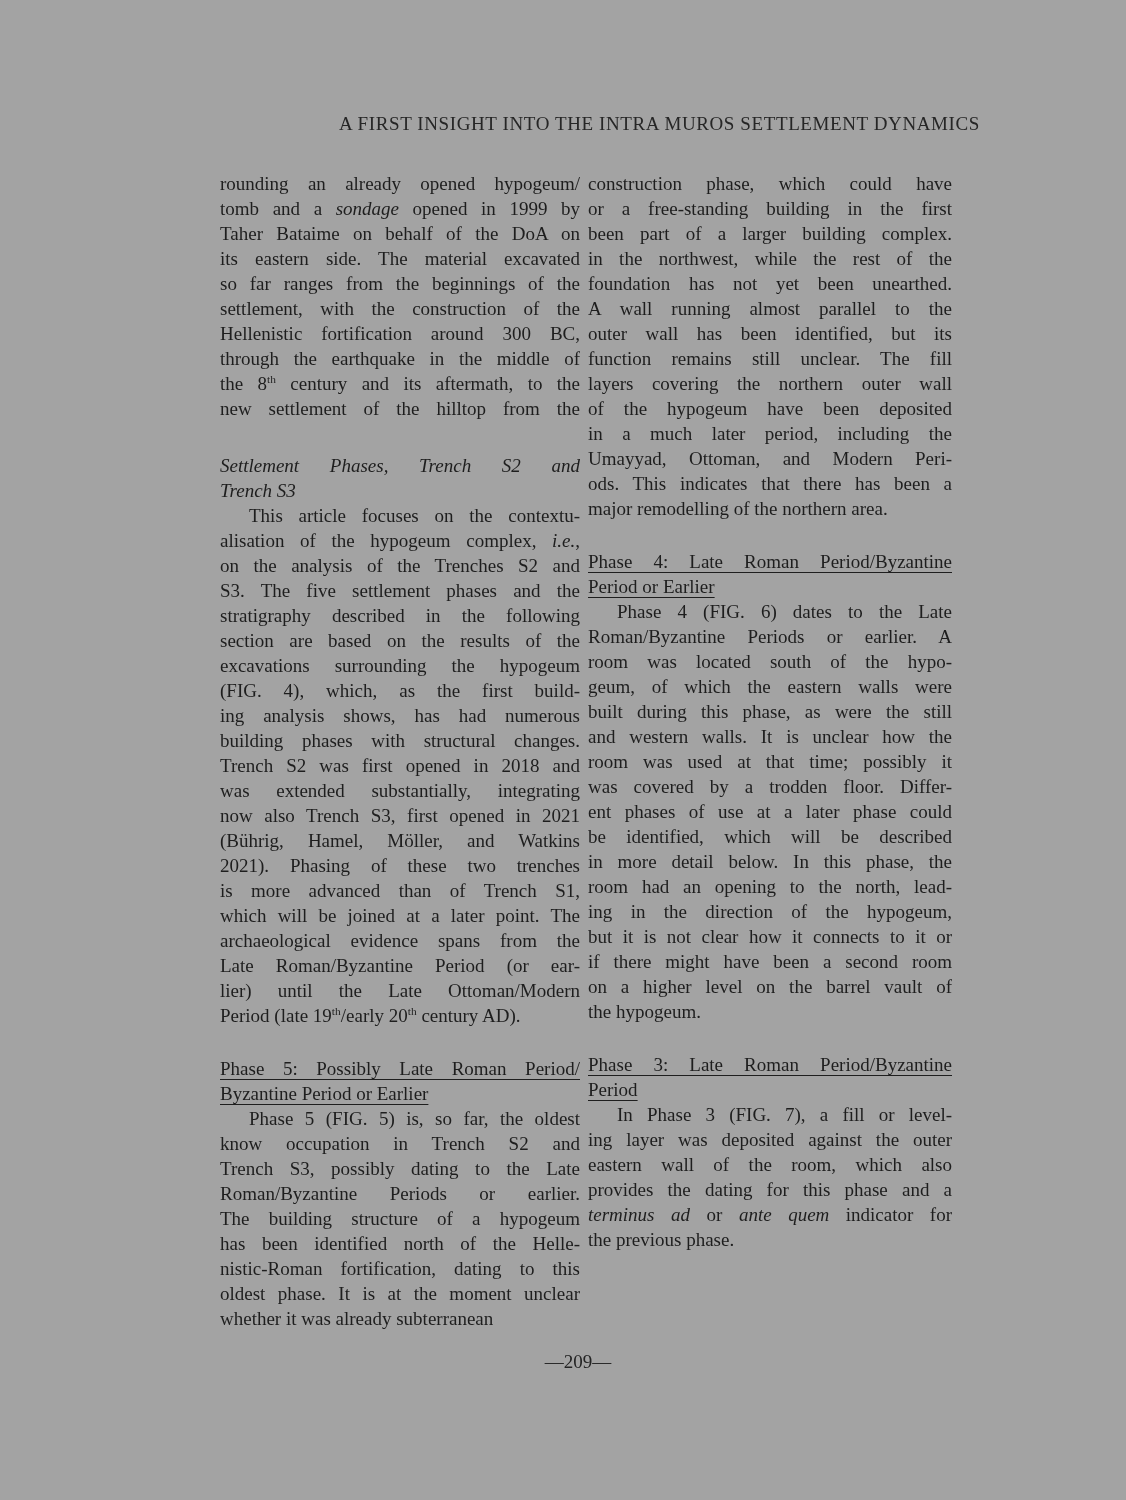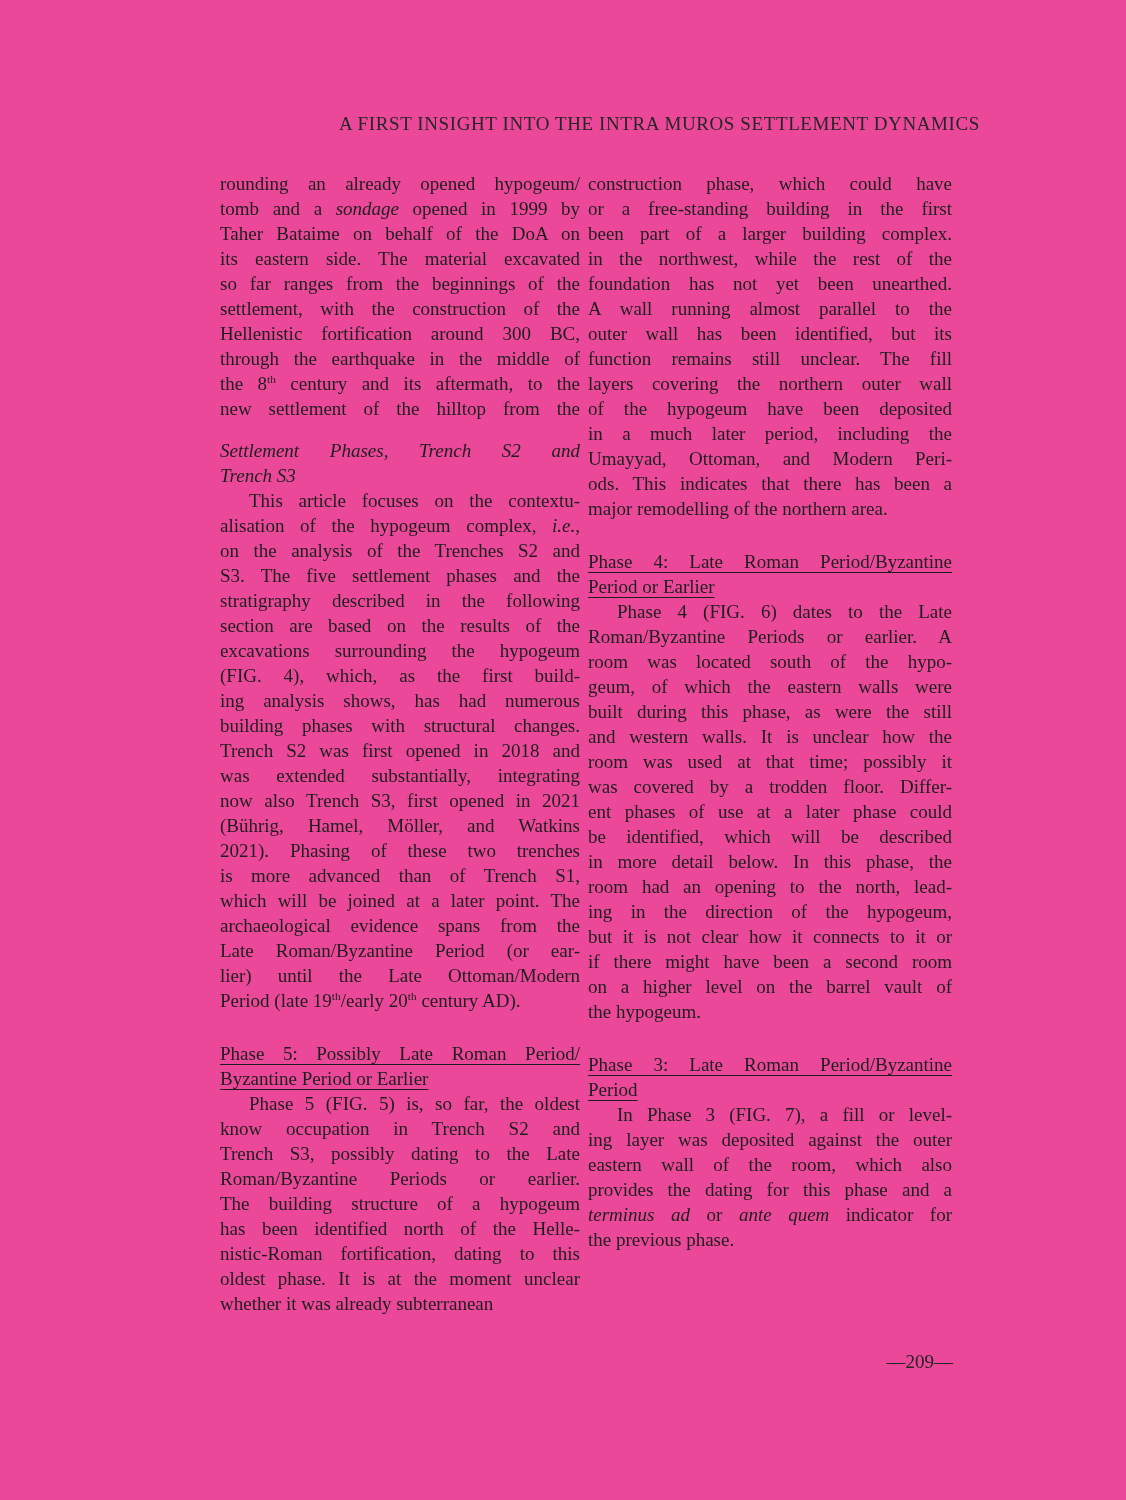--- a/index.html
+++ b/index.html
@@ -1,47 +1,47 @@
 <!DOCTYPE html>
 <html><head>
 <meta charset="utf-8">
 <style>
   html,body {margin:0; padding:0; background:#ffffff;}
   .page {
-    position:relative; width:1126px; height:1500px; background:#ec4899;
+    position:relative; width:1126px; height:1500px; background:#a3a3a3;
     font-family:"Liberation Serif","DejaVu Serif",serif; color:#1e1e1e;
     overflow:hidden;
   }
   .running-header {
     position:absolute; top:113px; left:339px; width:617px;
     font-size:19px; letter-spacing:0.6px; white-space:nowrap;
     text-align:center; color:#262626;
   }
   .col {position:absolute; top:171px; font-size:19px; line-height:25px;}
   .col-left  {left:220px; width:360px;}
   .col-right {left:588px; width:364px;}
   .block {margin:0;}
-  .heading-italic {font-style:italic; margin-top:17px;}
+  .heading-italic {font-style:italic; margin-top:32px;}
   .heading-underline {margin-top:28px;}
   .heading-underline .ln {
     text-decoration:underline;
     text-decoration-thickness:1.3px;
     text-underline-offset:4px;
   }
   .ln {
     text-align:justify;
     text-align-last:justify;
     overflow:hidden; white-space:normal;
   }
   .ln.last {text-align-last:left;}
   .ln.indent {text-indent:29px;}
   sup {font-size:0.6em; line-height:0; vertical-align:super;}
   .page-number {
     position:absolute; top:1351px; left:203px; width:750px;
-    text-align:right; font-size:19px; color:#242424;
+    text-align:center; font-size:19px; color:#242424;
   }
 </style>
 </head>
 <body>
 
 <div class="page">
   <div class="running-header">A FIRST INSIGHT INTO THE INTRA MUROS SETTLEMENT DYNAMICS</div>
 
   <div class="col col-left" id="col-left">
       <div class="block paragraph">

